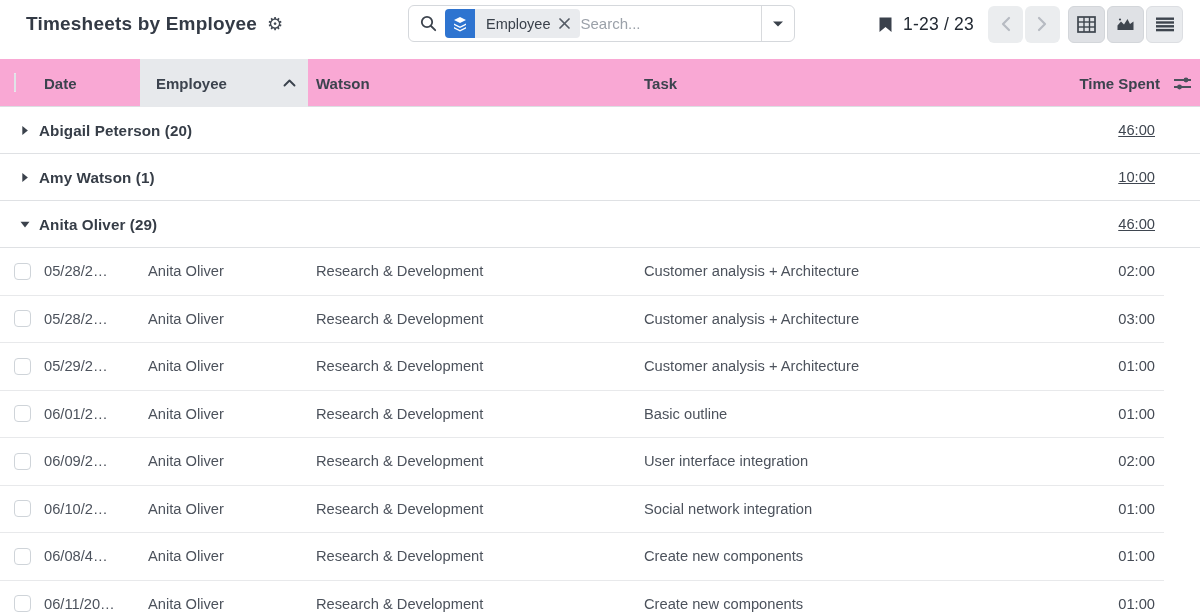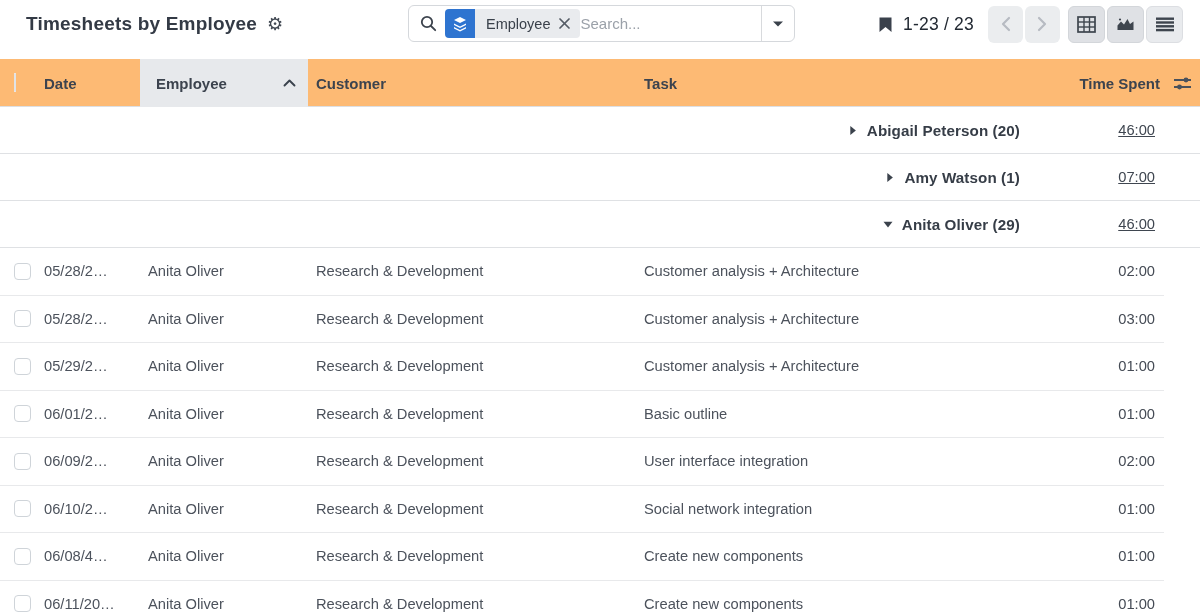--- a/index.html
+++ b/index.html
@@ -30,30 +30,30 @@
     display:flex; align-items:center; justify-content:center; margin-left:2px; cursor:pointer; }
   .view-btn { width:37px; height:37px; border-radius:6px; display:flex; align-items:center; justify-content:center; margin-left:2px; cursor:pointer; }
   .view-btn.active { background:#dfe1e5; border:1px solid #d3d6da; }
   .view-btn.plain  { background:#e9ebee; border:1px solid #dcdee2; }
   .gap8 { width:6px; }
   .mr16 { margin-right:17px; }
 
   
   .grid-row { display:grid; grid-template-columns:36px 104px 168px 328px 384px minmax(0,1fr) 36px; }
 
-  .thead { height:48px; background:#fdba74; border-bottom:1px solid #dcdfe3; align-items:center; }
+  .thead { height:48px; background:#f9a8d4; border-bottom:1px solid #dcdfe3; align-items:center; }
   .th { font-size:15px; font-weight:600; color:#3c434e; padding-left:8px; white-space:nowrap; cursor:pointer; }
   .th-check { padding-left:14px; }
   .th-employee { background:#e7e9ec; height:48px; display:flex; align-items:center; position:relative; }
   .sort-caret { position:absolute; right:12px; display:flex; align-items:center; }
   .th-time { text-align:right; padding-right:4px; }
   .th-extra { display:flex; align-items:center; justify-content:center; height:48px; cursor:pointer; }
 
   .group-row { height:47px; align-items:center; border-bottom:1px solid #dfe1e4; background:#fff; cursor:pointer; }
-  .group-name-cell { grid-column:1 / 6; display:flex; align-items:center; gap:9px; padding-left:20px;justify-content:flex-end; }
+  .group-name-cell { grid-column:1 / 6; display:flex; align-items:center; gap:9px; padding-left:20px; }
   .group-name { font-size:15.2px; font-weight:700; color:#363d47; letter-spacing:.1px; }
   .group-total { text-align:right; padding-right:9px; font-size:14.7px; color:#3f4650;text-decoration:underline; }
   .caret-svg { display:flex; }
   .caret-svg.collapsed svg { transform:rotate(-90deg); }
 
   .data-row { height:47.5px; background:#fff; }
   .data-row > div { display:flex; align-items:center; border-bottom:1px solid #e8e9eb; height:100%; }
   .data-row > .cell-extra { border-bottom:none; }
   .cell-check { padding-left:14px; }
   .cell-txt { padding-left:8px; font-size:14.7px; color:#4c525c; white-space:nowrap; overflow:hidden; }
@@ -152,21 +152,21 @@
   <div class="th-check"><span class="checkbox faint"></span></div>
   <div class="th">Date</div>
   <div class="th th-employee">
     <span style="padding-left:8px;">Employee</span>
     <span class="sort-caret">
       <svg width="13" height="8" viewBox="0 0 13 8">
           <path d="M1.5 6.5 6.5 1.5 11.5 6.5" fill="none" stroke="#3a424d" stroke-width="1.9" stroke-linecap="round" stroke-linejoin="round"></path>
         </svg>
     </span>
   </div>
-  <div class="th">Customer</div>
+  <div class="th">Watson</div>
   <div class="th">Task</div>
   <div class="th th-time">Time Spent</div>
   <div class="th-extra">
     <svg width="19" height="17" viewBox="0 0 19 17">
         <line x1="1" y1="5" x2="18" y2="5" stroke="#4a515b" stroke-width="2"></line>
         <circle cx="13" cy="5" r="2.4" fill="#4a515b"></circle>
         <line x1="1" y1="12" x2="18" y2="12" stroke="#4a515b" stroke-width="2"></line>
         <circle cx="6.5" cy="12" r="2.4" fill="#4a515b"></circle>
       </svg>
   </div>
@@ -188,21 +188,21 @@
 
   <div class="grid-row group-row">
     <div class="group-name-cell">
       <span class="caret-svg collapsed">
         <svg width="10" height="7" viewBox="0 0 10 7">
             <path d="M0.5 0.8 9.5 0.8 5 6.4z" fill="#3b424c"></path>
           </svg>
       </span>
       <span class="group-name">Amy Watson (1)</span>
     </div>
-    <div class="group-total">07:00</div>
+    <div class="group-total">10:00</div>
     <div></div>
   </div>
 
   <div class="grid-row group-row">
     <div class="group-name-cell">
       <span class="caret-svg">
         <svg width="10" height="7" viewBox="0 0 10 7">
             <path d="M0.5 0.8 9.5 0.8 5 6.4z" fill="#3b424c"></path>
           </svg>
       </span>

